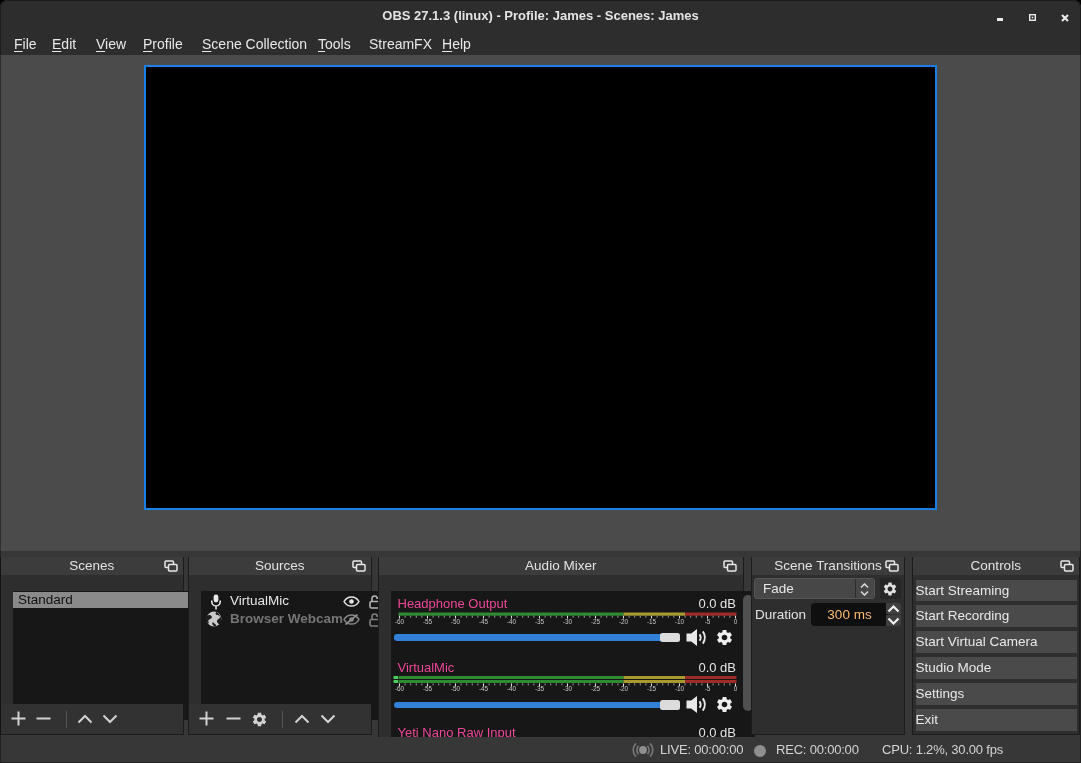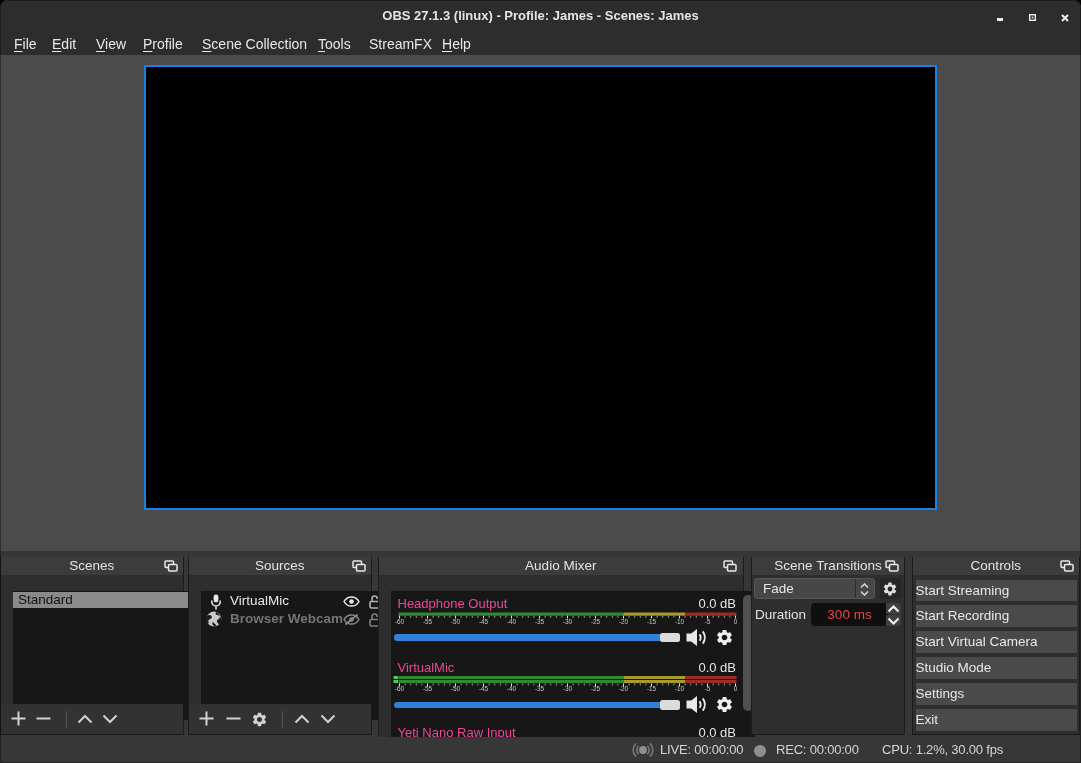--- a/index.html
+++ b/index.html
@@ -376,21 +376,21 @@
         <svg class="abs" style="left:104px;top:3.5px;" width="11" height="13" viewBox="0 0 11 13">
           <path d="M2 4.5L5.5 1L9 4.5M2 8.5L5.5 12L9 8.5" stroke="#d8d8d8" stroke-width="1.6" fill="none"></path>
         </svg>
       </div>
       <div class="abs" style="left:127.5px;top:21.5px;width:21px;height:21px;background:#262626;border-radius:3px;">
         <svg class="abs" style="left:2.5px;top:2.5px;" width="16" height="16" viewBox="0 0 24 24">
             <use href="#gear" fill="#e0e0e0"></use>
           </svg>
       </div>
       <div class="abs" style="left:3px;top:50px;height:16px;line-height:16px;font-size:13.5px;color:#e2e2e2;">Duration</div>
-      <div class="abs" style="left:59px;top:46px;width:77px;height:23.5px;background:#0f0f0f;border-radius:4px 0 0 4px;text-align:center;line-height:23.5px;font-size:13.5px;color:#ef4444;">300 ms</div>
+      <div class="abs" style="left:59px;top:46px;width:77px;height:23.5px;background:#0f0f0f;border-radius:4px 0 0 4px;text-align:center;line-height:23.5px;font-size:13.5px;color:#fdba74;">300 ms</div>
       <div class="abs" style="left:133.5px;top:46px;width:15px;height:23.5px;">
         <div class="abs" style="left:0;top:0;width:15px;height:11px;background:#3f3f3f;border-radius:0 3px 0 0;"></div>
         <div class="abs" style="left:0;top:12.5px;width:15px;height:11px;background:#3f3f3f;border-radius:0 0 3px 0;"></div>
         <svg class="abs" style="left:1px;top:2px;" width="13" height="8" viewBox="0 0 13 8">
             <path d="M1.5 6.5L6.5 1.5L11.5 6.5" stroke="#f0f0f0" stroke-width="2.2" fill="none"></path>
           </svg>
         <svg class="abs" style="left:1px;top:14px;" width="13" height="8" viewBox="0 0 13 8">
             <path d="M1.5 1.5L6.5 6.5L11.5 1.5" stroke="#f0f0f0" stroke-width="2.2" fill="none"></path>
           </svg>
       </div>

